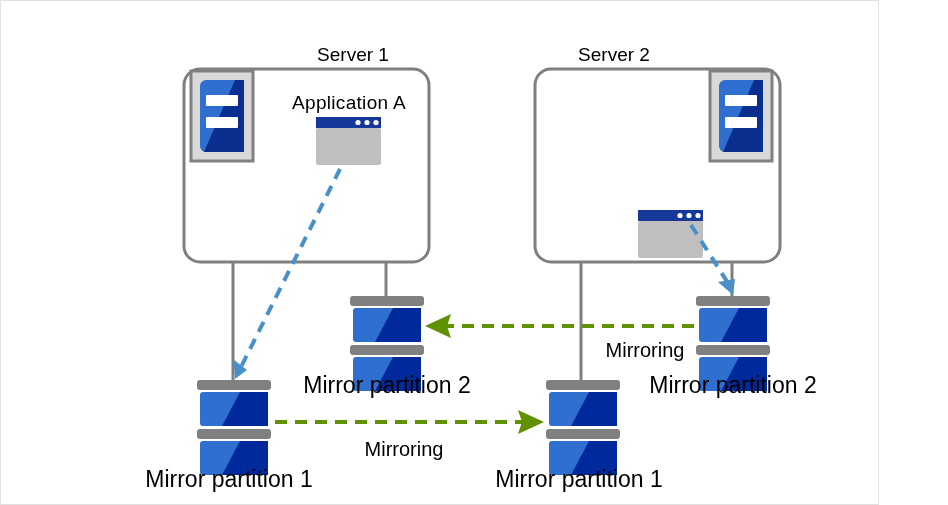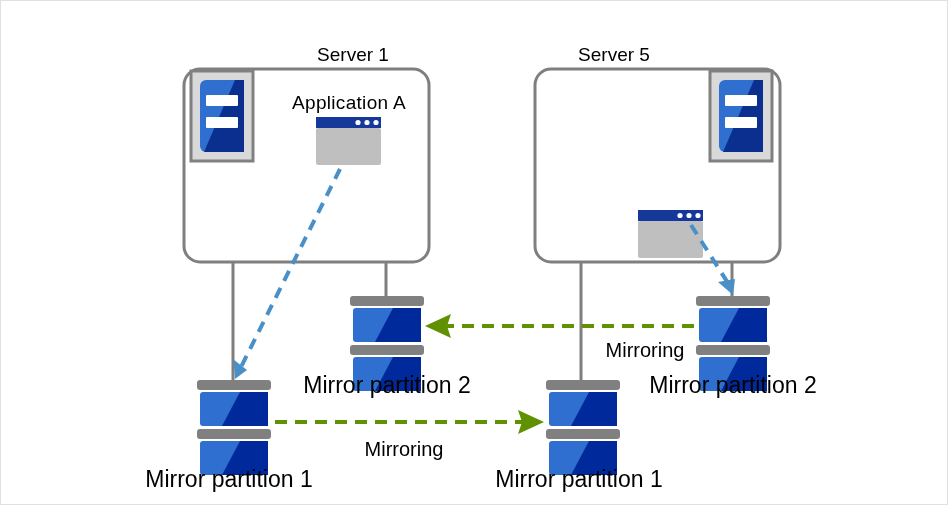--- a/index.html
+++ b/index.html
@@ -6,21 +6,21 @@
   html, body {
     margin: 0;
     padding: 0;
     background: #ffffff;
   }
   body {
     font-family: "Liberation Sans", sans-serif;
   }
   #canvas {
     position: relative;
-    width: 948px;
+    width: 879px;
     height: 505px;
     background: #ffffff;
     border: 1px solid #e0e0e0;
     box-sizing: border-box;
     overflow: hidden;
   }
   #svg-layer {
     position: absolute;
     left: 0;
     top: 0;
@@ -160,21 +160,21 @@
     <g>
       <line x1="274" y1="421" x2="523" y2="421" stroke="#5f9100" stroke-width="4" stroke-dasharray="12,8"></line>
       <path d="M 543 421 L 517 409 L 521 421 L 517 433 Z" fill="#5f9100"></path>
     </g>
   </svg>
 
   <div class="lbl lbl-center srv-title" style="left:352px; top:44px;">Server 1</div>
 
   <div class="lbl lbl-center app-title" style="left:348px; top:92px;">Application  A</div>
 
-  <div class="lbl lbl-center srv-title" style="left:613px; top:44px;">Server 5</div>
+  <div class="lbl lbl-center srv-title" style="left:613px; top:44px;">Server 2</div>
 
 
   <div class="lbl lbl-center part-title" style="left:386px; top:373px;">Mirror partition 2</div>
 
   <div class="lbl lbl-center part-title" style="left:228px; top:467px;">Mirror partition 1</div>
 
   <div class="lbl lbl-center part-title" style="left:732px; top:373px;">Mirror partition 2</div>
 
   <div class="lbl lbl-center part-title" style="left:578px; top:467px;">Mirror partition 1</div>
 

